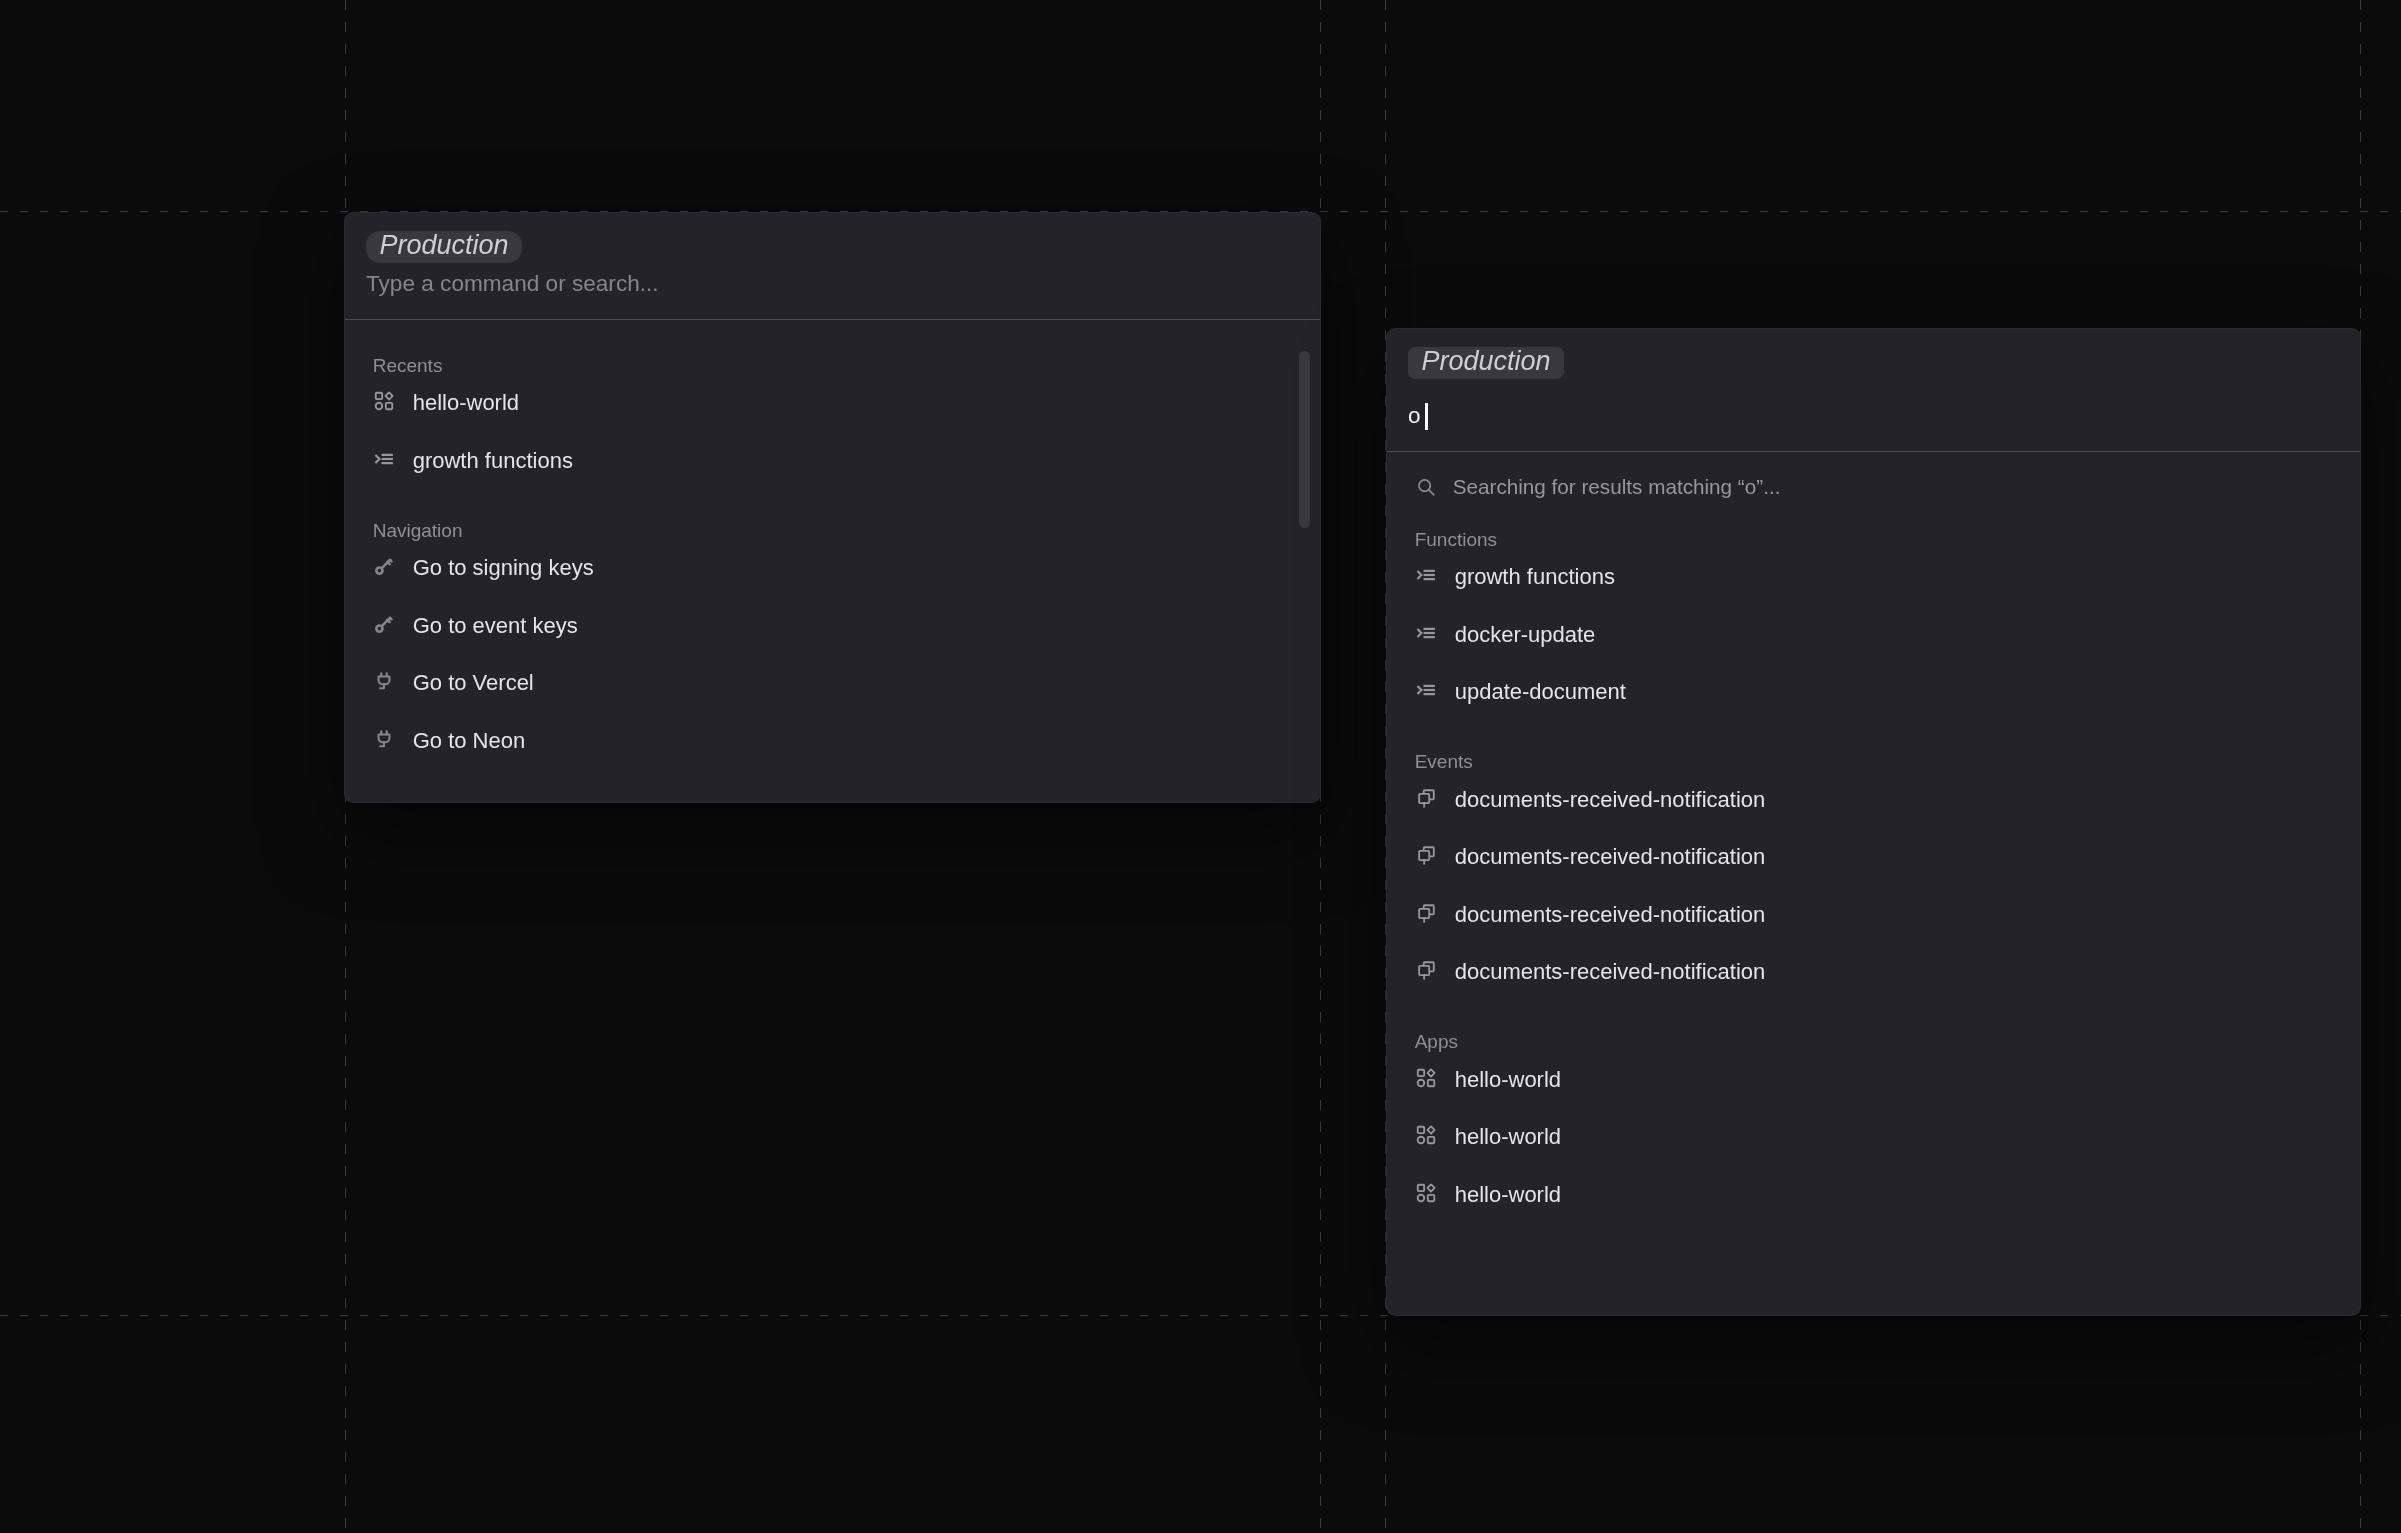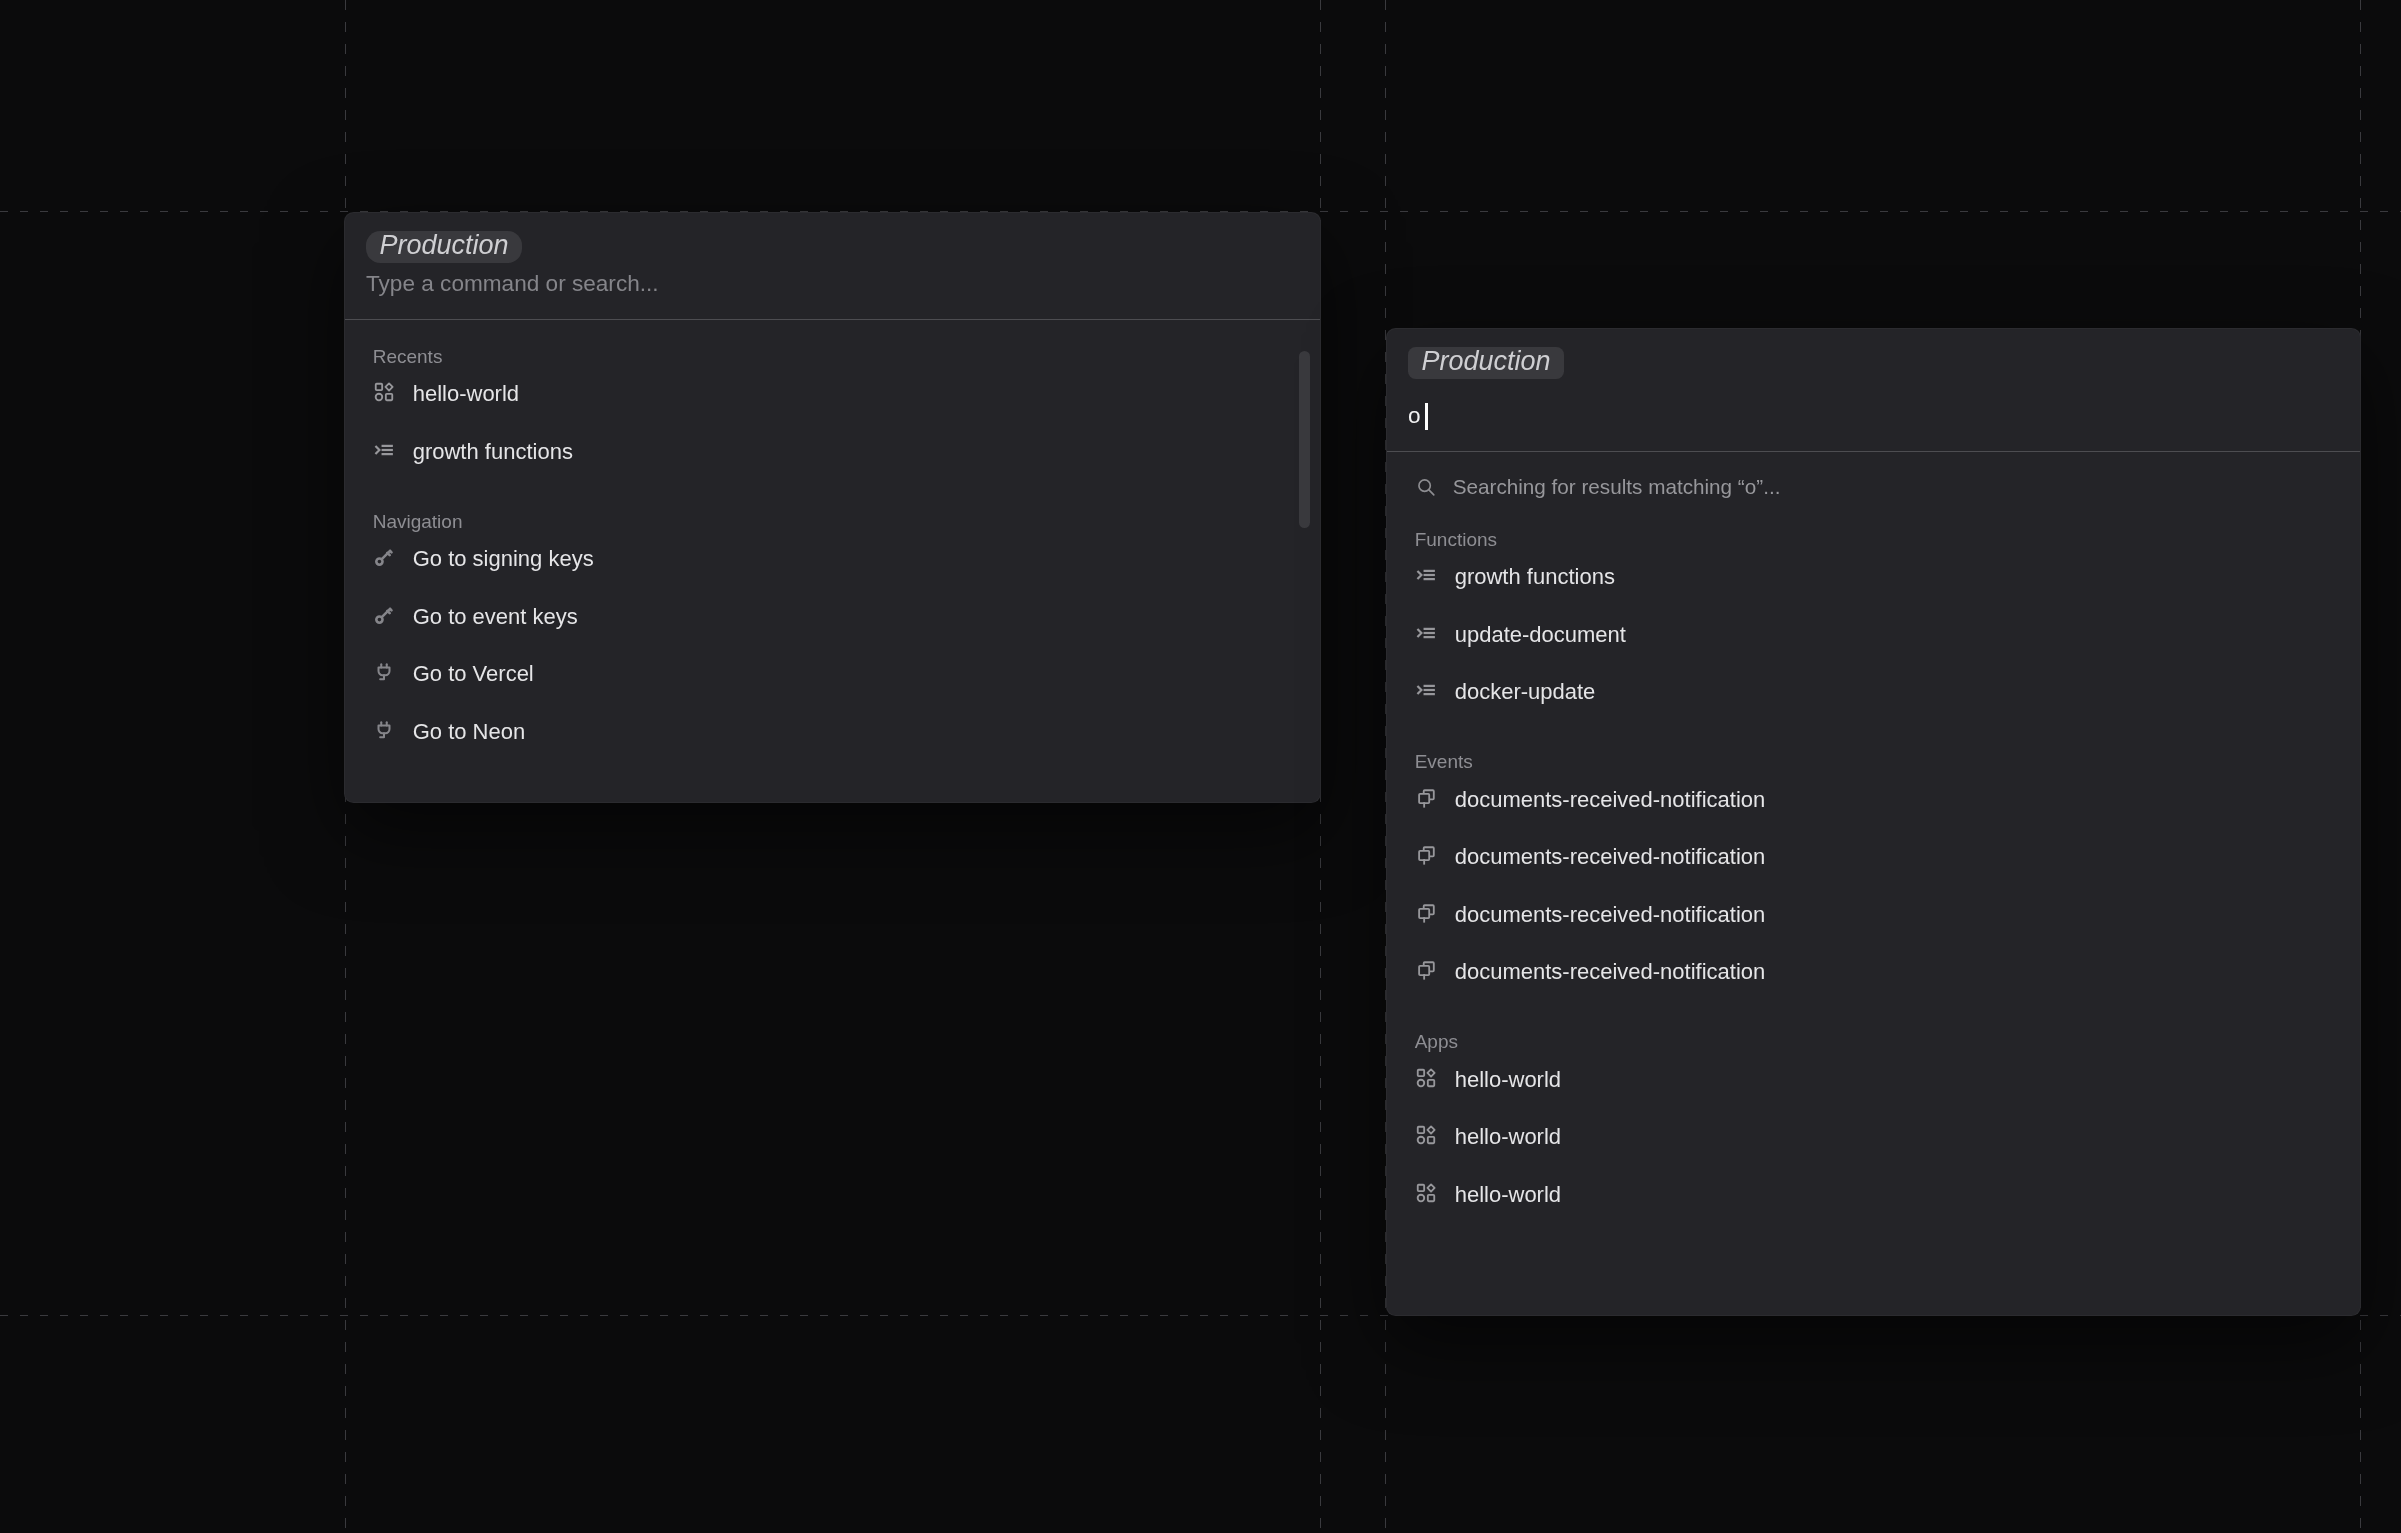--- a/index.html
+++ b/index.html
@@ -32,21 +32,21 @@
     background:transparent;color:#ef4444;font-size:22.6px;font-family:"Liberation Sans",sans-serif;
     padding:0;box-sizing:border-box;}
   .cmd-input::placeholder{color:#85858a;opacity:1;}
   .typed-line{margin-top:20px;height:34px;display:flex;align-items:center;color:#f2f2f3;font-size:22.6px;}
   .caret{display:inline-block;width:2.4px;height:27px;background:#ffffff;margin-left:4.8px;}
 
   .divider{height:1.4px;background:#4d4d51;margin-top:18px;}
 
   .pal-list{padding:16.3px 21px 14.4px 21px;}
   .section-label{font-size:19px;line-height:22px;color:#8e8e93;margin:23px 6.7px 13.4px 6.7px;}
-  .pal-list > .section:first-of-type .section-label{margin-top:9px;}
+  .pal-list > .section:first-of-type .section-label{margin-top:18px;}
   #right-palette .pal-list > .section:first-of-type .section-label{margin-top:23px;}
 
   .row{display:flex;align-items:flex-start;gap:18px;height:49px;margin-bottom:8.6px;
     padding:0 6.7px;border-radius:6.7px;color:#e5e5e7;font-size:22px;}
   .row:last-child{margin-bottom:0;}
   .icon{width:22px;height:22px;flex:0 0 22px;display:inline-flex;align-items:center;justify-content:center;}
   .icon svg{width:22px;height:22px;display:block;}
 
   .search-status{display:flex;align-items:center;gap:16px;height:37px;margin:0 6.7px 3.8px 6.7px;
     color:#97979b;font-size:20.7px;}
@@ -192,32 +192,32 @@
               </div>
             <div class="row">
                 <span class="icon">
     <svg viewBox="0 0 24 24" fill="none" stroke="#97979b" stroke-width="2.4" stroke-linecap="square">
       <path d="M3.5 8.5 7 12l-3.5 3.5" fill="none"></path>
       <path d="M10.5 7.5h10"></path>
       <path d="M10.5 12h10"></path>
       <path d="M10.5 16.5h10"></path>
     </svg>
   </span>
-                <span class="row-label">update-document</span>
+                <span class="row-label">docker-update</span>
               </div>
             <div class="row">
                 <span class="icon">
     <svg viewBox="0 0 24 24" fill="none" stroke="#97979b" stroke-width="2.4" stroke-linecap="square">
       <path d="M3.5 8.5 7 12l-3.5 3.5" fill="none"></path>
       <path d="M10.5 7.5h10"></path>
       <path d="M10.5 12h10"></path>
       <path d="M10.5 16.5h10"></path>
     </svg>
   </span>
-                <span class="row-label">docker-update</span>
+                <span class="row-label">update-document</span>
               </div>
           </div>
         </div>
         <div class="section">
           <div class="section-label">Events</div>
           <div class="items">
 
           <div class="row">
                 <span class="icon">
     <svg viewBox="0 0 24 24" fill="none" stroke="#97979b" stroke-width="2" stroke-linejoin="round">

